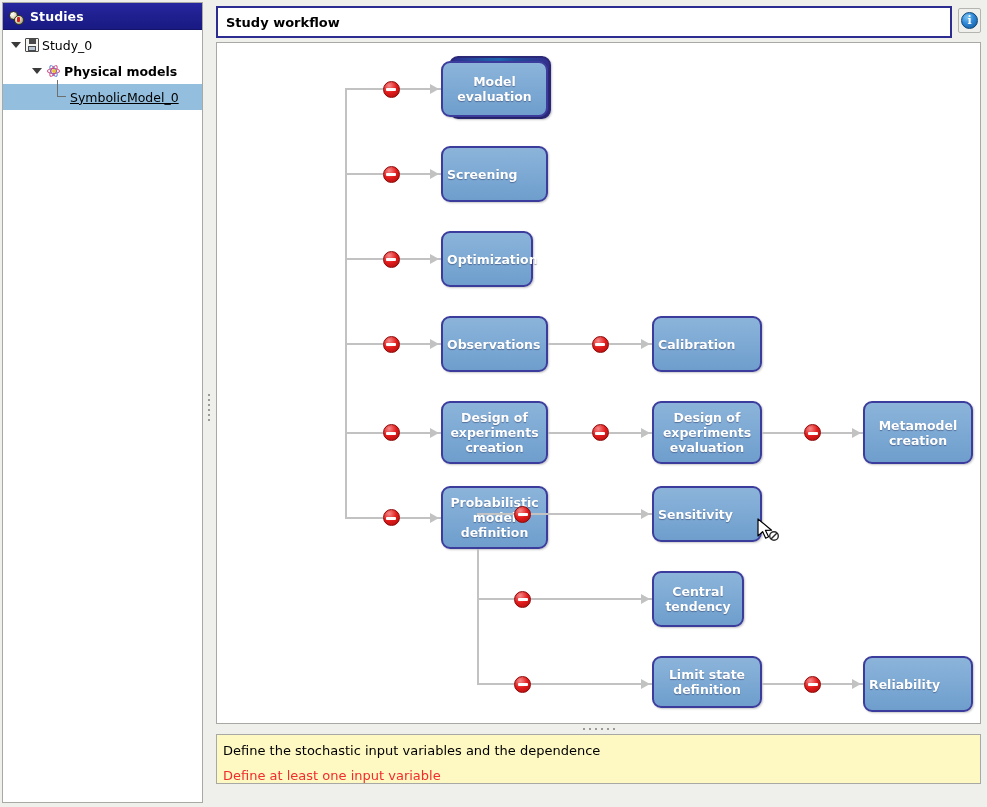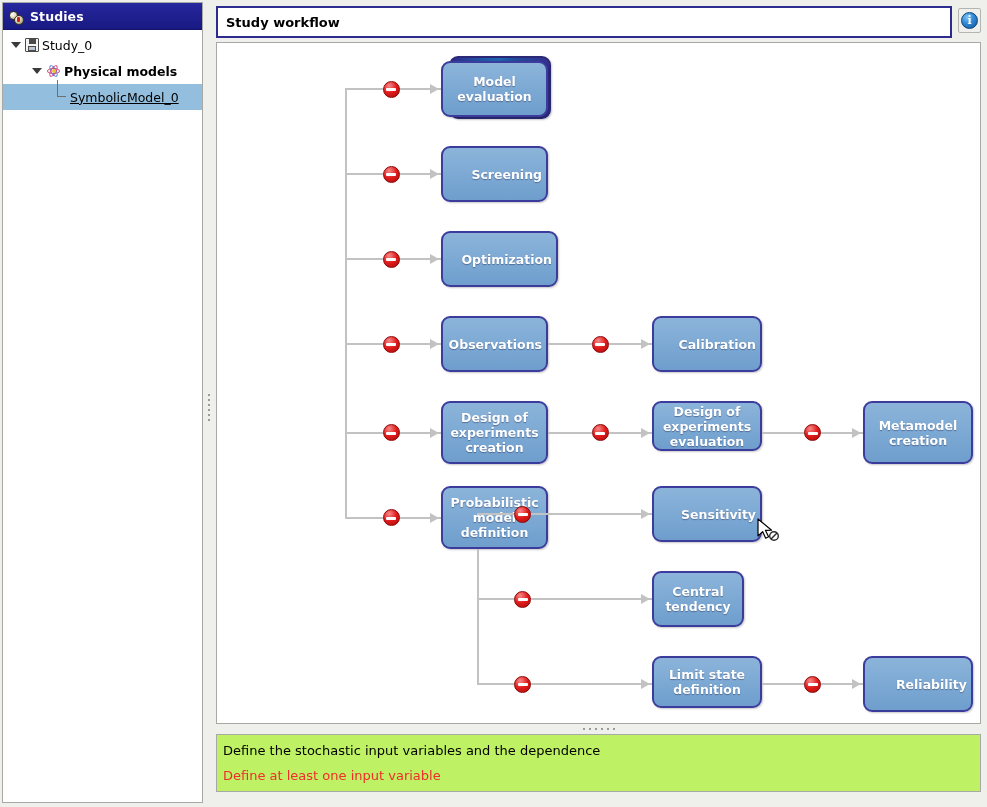--- a/index.html
+++ b/index.html
@@ -195,21 +195,21 @@
 
   .node {
     position: absolute;
     border: 2px solid #3c3c9c;
     border-radius: 9px;
     box-sizing: border-box;
     color: #ffffff;
     font-size: 12.5px;
     font-weight: bold;
     text-align: center;
-    display: flex; align-items: center; justify-content: flex-end;
+    display: flex; align-items: center; justify-content: flex-start;
     line-height: 15px;
     text-shadow: 0 1px 1px rgba(30,40,80,0.45);
     background: linear-gradient(to bottom, #8cb4da 0%, #7ba8d3 55%, #6f9ecd 100%);
     box-shadow: 1px 1px 2px rgba(0,0,0,0.22);
   }
   .node.start {
     background: linear-gradient(to right, #2e2a8e 0%, #1e5fa8 38%, #1f66b0 50%, #1e4e9c 64%, #35308f 100%);
     border-color: #2b2878;
   }
   .node span { display: block; padding: 0 4px; }
@@ -264,22 +264,22 @@
   #h-splitter .dots {
     position: absolute; left: 50%; top: 4px;
     transform: translateX(-50%);
     display: flex; gap: 4px;
   }
   #h-splitter .dots span { width: 2px; height: 2px; background: #9a9a96; display: block; }
 
   #message-panel {
     position: absolute;
     left: 216px; top: 734px;
-    width: 765px; height: 58px;
-    background: #bef264;
+    width: 765px; height: 50px;
+    background: #fef9c3;
     border: 1px solid #a8a8a4;
     box-sizing: border-box;
     padding: 8px 0 0 6px;
   }
   .msg-line { font-size: 13px; color: #000000; margin-bottom: 10px; }
   .msg-line.error { color: #f22b2b; }
 </style>
 </head>
 <body>
 
@@ -346,36 +346,36 @@
 
       <div class="node start" style="left: 232px; top: 13px; width: 102px; height: 63px;">
           <span>Model definition</span>
         </div>
         <div class="node" style="left: 224px; top: 18px; width: 107px; height: 56px;">
           <span>Model evaluation</span>
         </div>
         <div class="node" style="left: 224px; top: 103px; width: 107px; height: 56px;">
           <span>Screening</span>
         </div>
-        <div class="node" style="left: 224px; top: 188px; width: 117px; height: 56px;">
+        <div class="node" style="left: 224px; top: 188px; width: 92px; height: 56px;">
           <span>Optimization</span>
         </div>
         <div class="node" style="left: 224px; top: 273px; width: 107px; height: 56px;">
           <span>Observations</span>
         </div>
         <div class="node" style="left: 224px; top: 358px; width: 107px; height: 63px;">
           <span>Design of experiments creation</span>
         </div>
         <div class="node" style="left: 224px; top: 443px; width: 107px; height: 63px;">
           <span>Probabilistic model definition</span>
         </div>
         <div class="node" style="left: 435px; top: 273px; width: 110px; height: 56px;">
           <span>Calibration</span>
         </div>
-        <div class="node" style="left: 435px; top: 358px; width: 110px; height: 50px;">
+        <div class="node" style="left: 435px; top: 358px; width: 110px; height: 63px;">
           <span>Design of experiments evaluation</span>
         </div>
         <div class="node" style="left: 435px; top: 443px; width: 110px; height: 56px;">
           <span>Sensitivity</span>
         </div>
         <div class="node" style="left: 435px; top: 528px; width: 92px; height: 56px;">
           <span>Central tendency</span>
         </div>
         <div class="node" style="left: 435px; top: 613px; width: 110px; height: 52px;">
           <span>Limit state definition</span>

